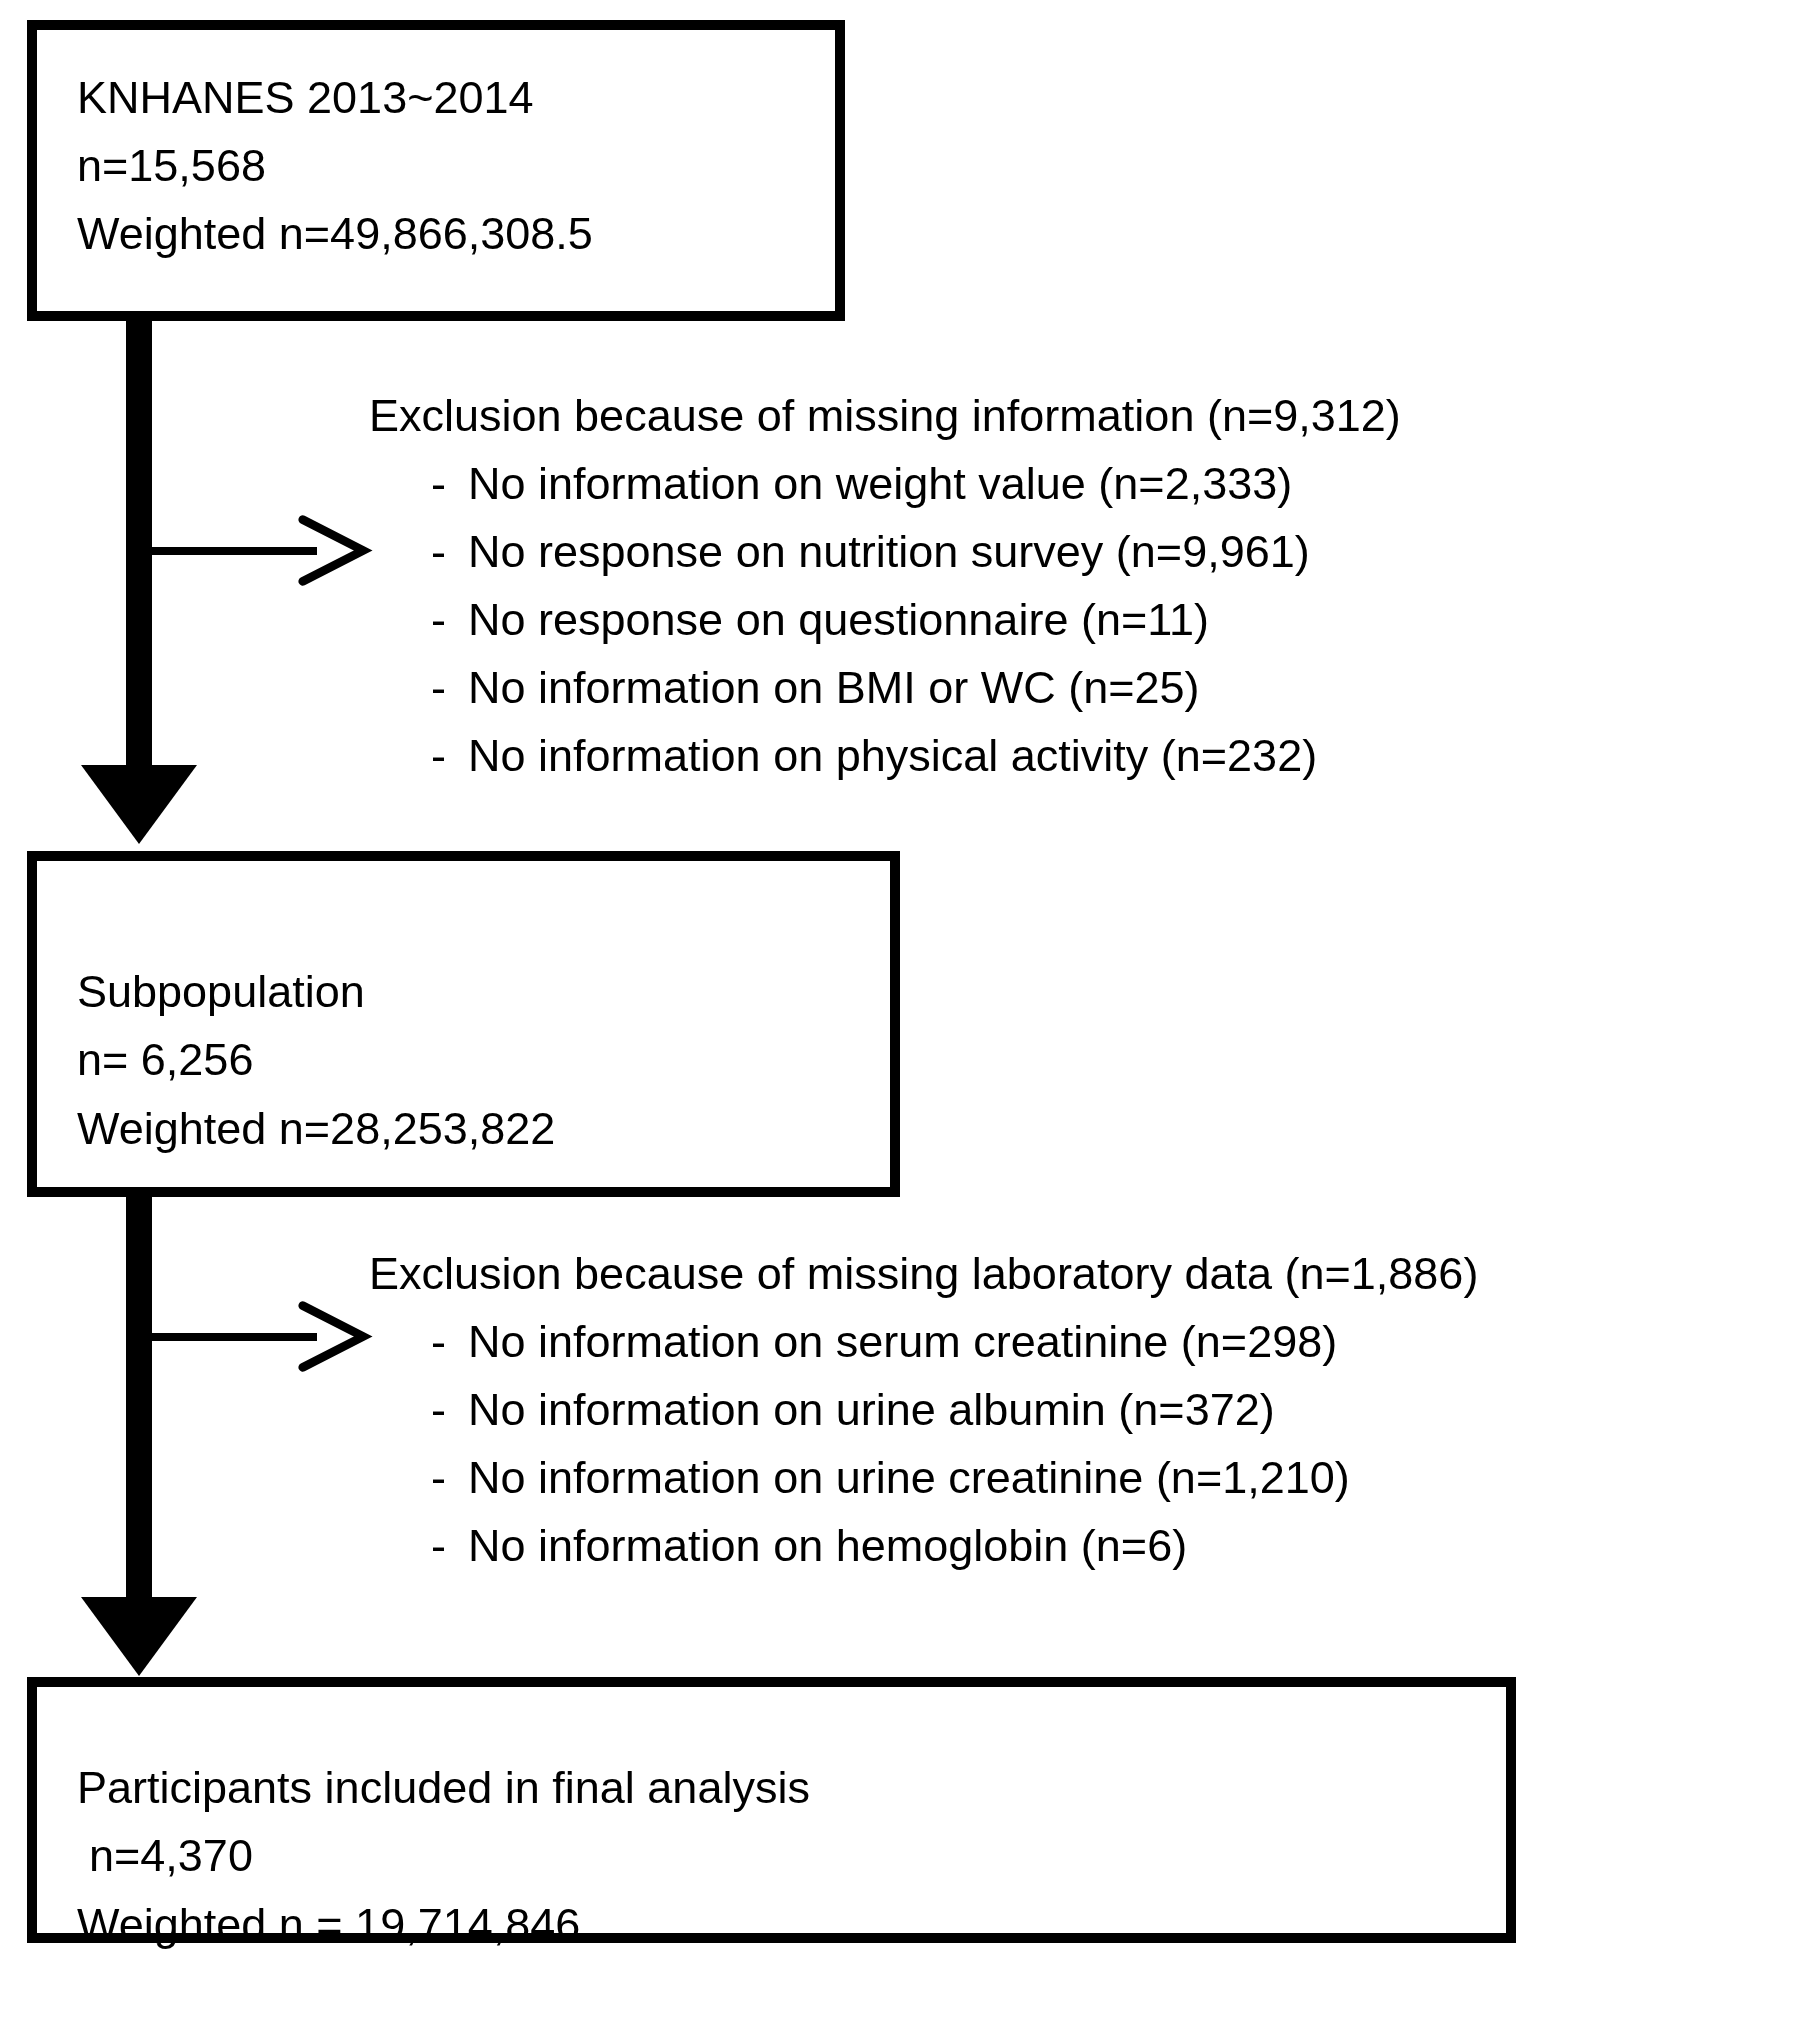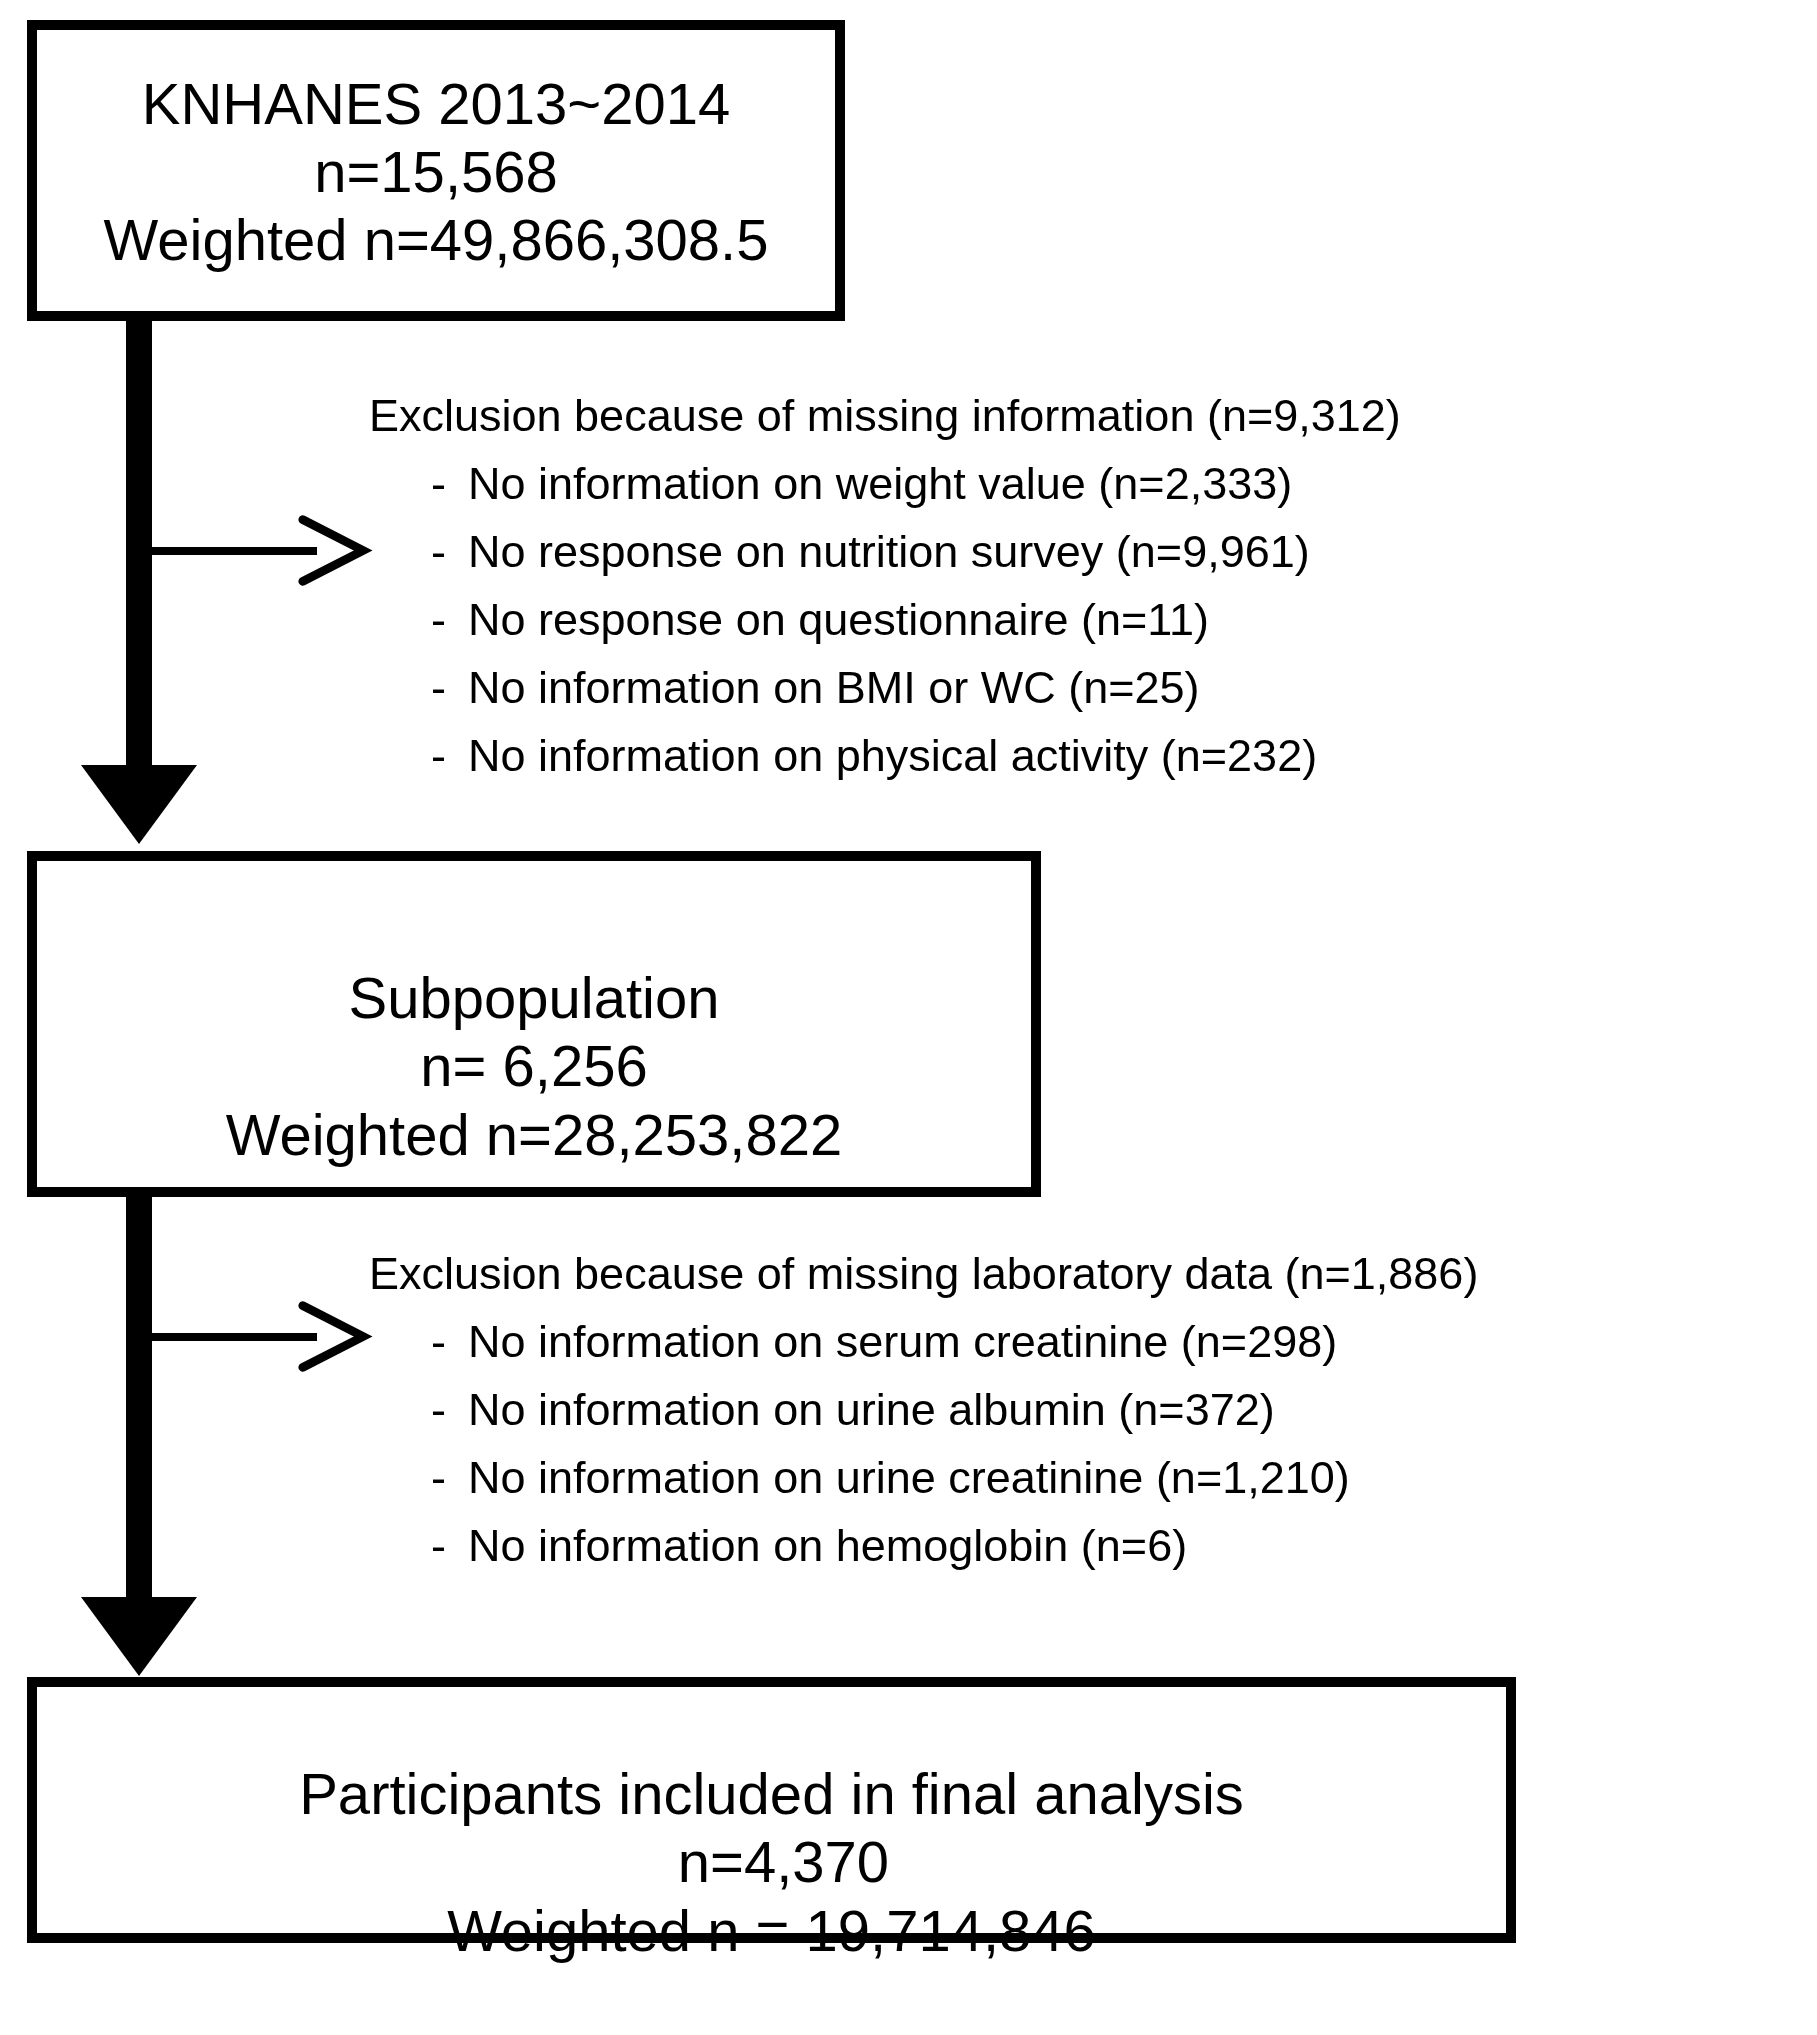--- a/index.html
+++ b/index.html
@@ -20,29 +20,30 @@
   
   .flow-box {
     position: absolute;
     box-sizing: border-box;
     border: 10px solid #000000;
     background: #ffffff;
   }
   .box-text {
     position: absolute;
     width: 100%;
-    text-align: center;
+    text-align: left;
     white-space: nowrap;
-    font-size: 58px;
+    font-size: 45px;
     line-height: 1;
     letter-spacing: 0px;
+    margin-left: 40px;
   }
 
   #box-source   { left: 27px;  top: 20px;   width: 818px; height: 301px; }
-  #box-sub      { left: 27px;  top: 851px; width: 1014px; height: 346px; }
+  #box-sub      { left: 27px;  top: 851px; width: 873px; height: 346px; }
   #box-final    { left: 27px;  top: 1677px; width: 1489px; height: 266px; }
 
   
   .v-stem {
     position: absolute;
     width: 26px;
     background: #000000;
   }
   .v-head {
     position: absolute;

